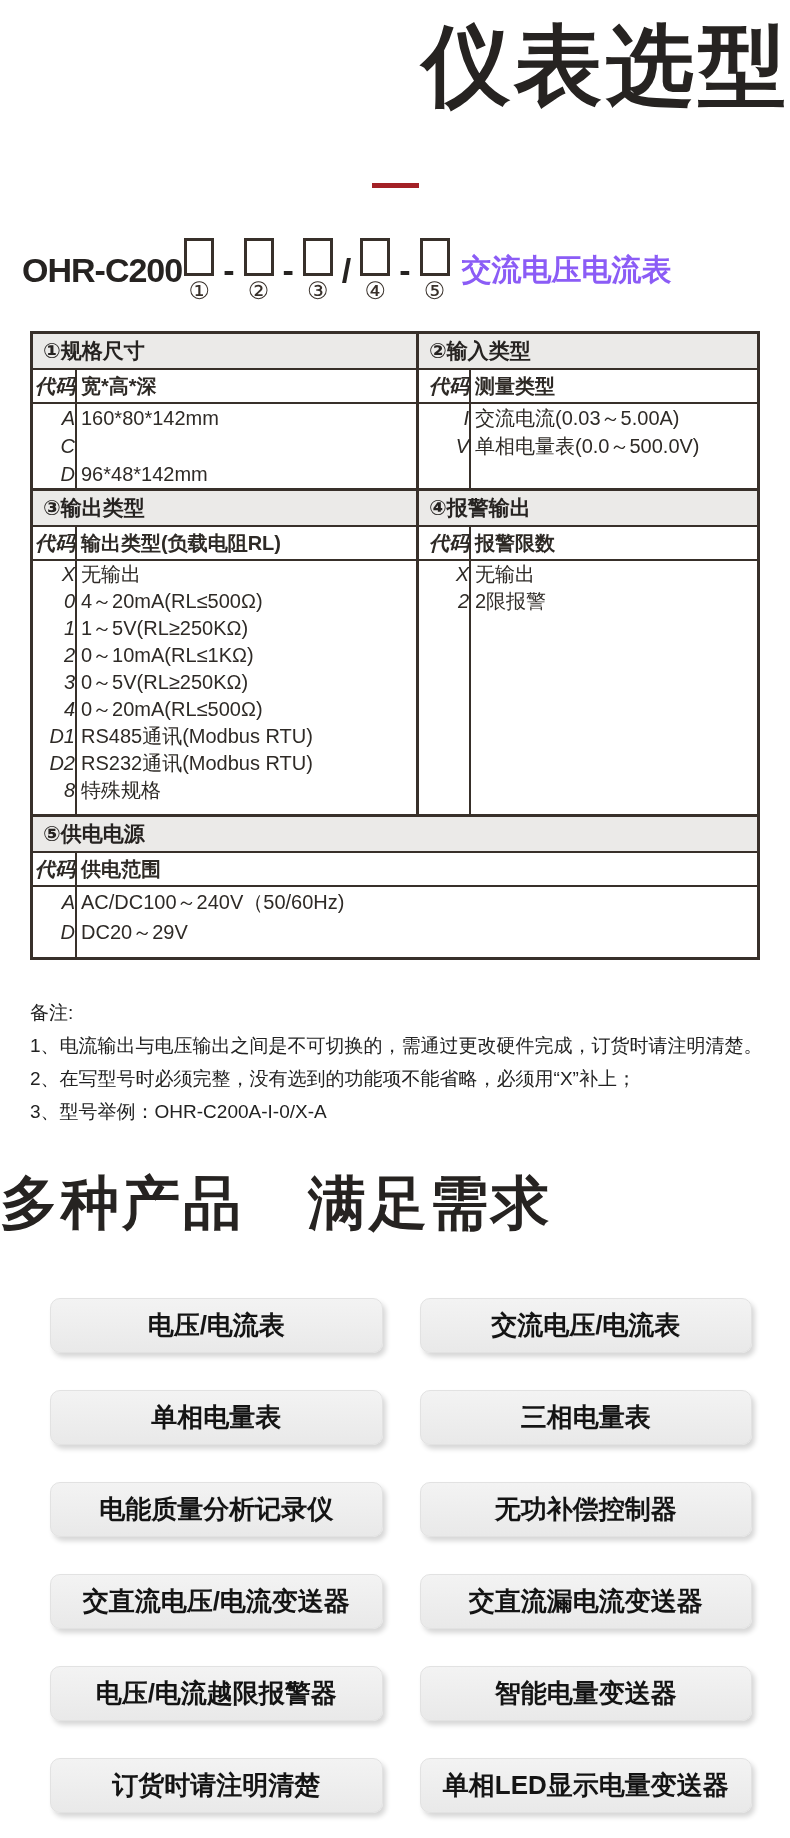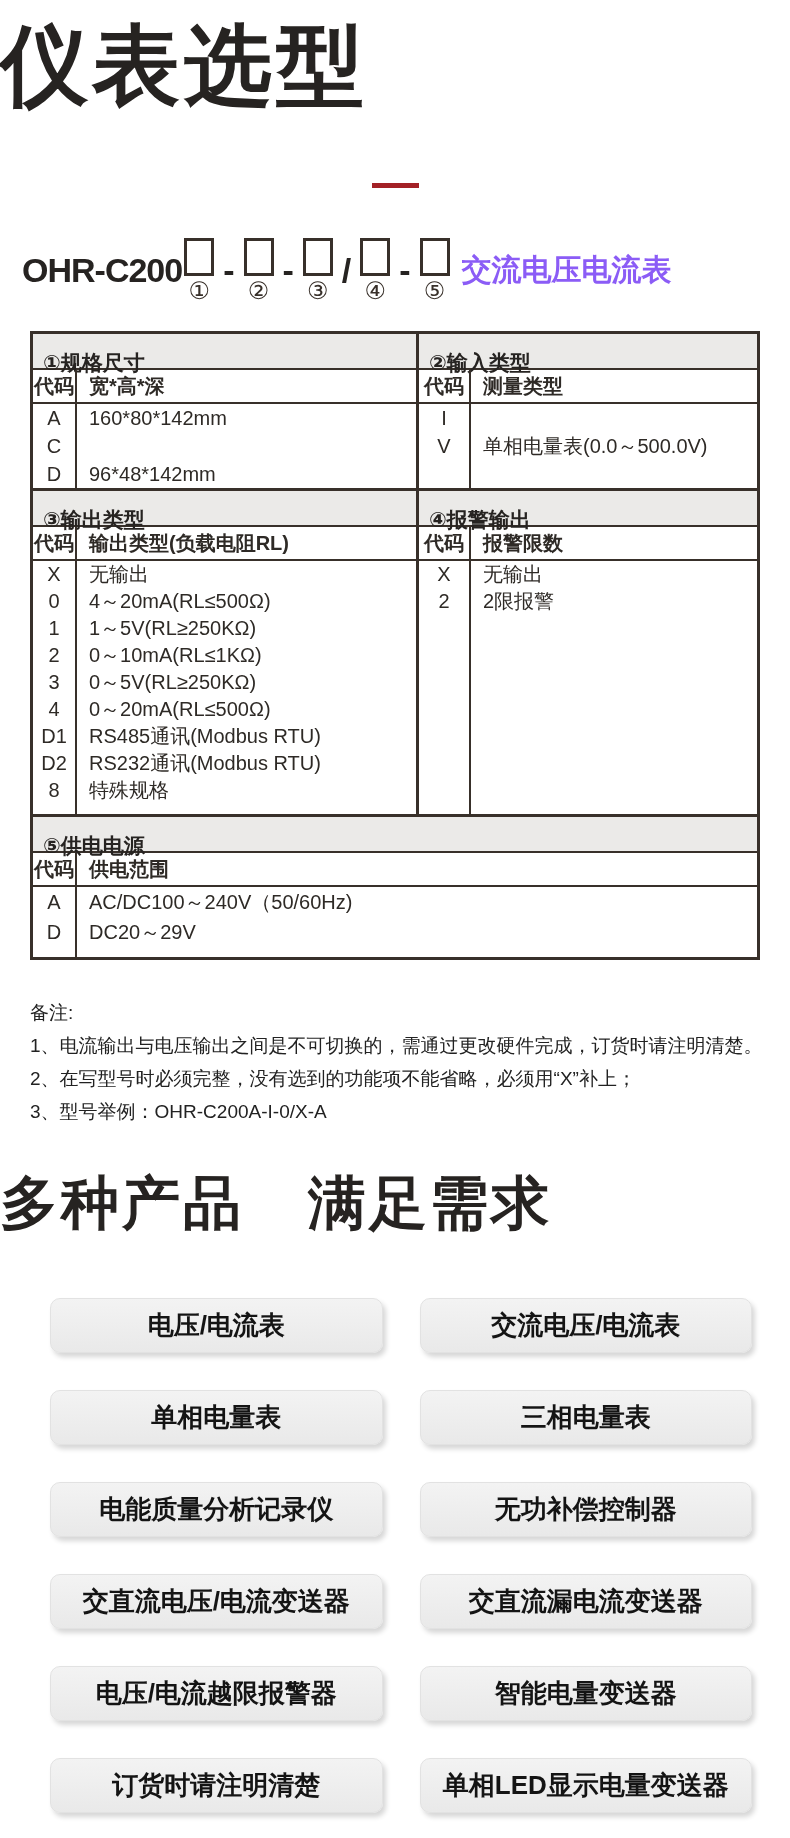--- a/index.html
+++ b/index.html
@@ -4,21 +4,21 @@
 <style>
   * { margin:0; padding:0; box-sizing:border-box; }
   html,body { background:#ffffff; }
   body {
     width:790px; height:1838px; overflow:hidden;
     font-family:"Liberation Sans","DejaVu Sans",sans-serif;
     color:#2e2a26;
   }
   
   .main-title{
-    margin-top:18px; text-align:left;
+    margin-top:18px; text-align:right;
     font-size:88px; font-weight:900; letter-spacing:4px;
     color:#262321; line-height:1.1;
   }
   .red-divider{
     width:47px; height:5px; background:#a32126;
     margin:68px auto 0;
   }
   
   .model-line{
     margin:50px 0 0 22px;
@@ -42,31 +42,32 @@
     border:3px solid #38302a; background:#fff;
     font-size:20px;
   }
   .band{ display:flex; border-bottom:3px solid #38302a; }
   .band:last-child{ border-bottom:none; }
   .half{ display:flex; flex-direction:column; }
   .half.left{ width:386px; border-right:3px solid #38302a; }
   .half.right{ flex:1; }
   .full{ width:100%; display:flex; flex-direction:column; }
   .sec-hdr{
-    height:36px; line-height:33px; padding:12px 10px;
+    height:36px; line-height:33px; padding:0 10px;
     background:#ebeae8; font-weight:700; font-size:21px;
     border-bottom:2px solid #38302a; color:#262321;
   }
   .cols-hdr{ display:flex; height:34px; border-bottom:2px solid #38302a; font-weight:700; }
   .cols-hdr .code-col, .drow .code-col{
-    width:44px; flex-shrink:0; text-align:center;
+    width:44px; flex-shrink:0; text-align:right;
     border-right:2px solid #38302a;
+    font-style:italic;
   }
   .half.right .cols-hdr .code-col, .half.right .drow .code-col{ width:52px; }
-  .cols-hdr .desc-col, .drow .desc-col{ flex:1; padding-left:12px; white-space:nowrap; overflow:hidden; }
+  .cols-hdr .desc-col, .drow .desc-col{ flex:1; padding-left:4px; white-space:nowrap; overflow:hidden; }
   .cols-hdr span{ line-height:32px; }
   .drow{ display:flex; }
   .drow span{ line-height:27px; }
   .r28 .drow{ height:28px; }  .r28 .drow span{ line-height:28px; }
   .r27 .drow{ height:27px; }  .r27 .drow span{ line-height:27px; }
   .r30 .drow{ height:30px; }  .r30 .drow span{ line-height:30px; }
   .drow.filler{ flex:1; min-height:10px; }
   .rows-area{ display:flex; flex-direction:column; flex:1; }
   
   .notes{ margin:36px 0 0 30px; font-size:19px; line-height:33px; color:#222; }
@@ -150,20 +151,21 @@
     </div>
     <div class="half right r28">
       <div class="sec-hdr">②输入类型</div>
       <div class="cols-hdr">
         <span class="code-col">代码</span>
         <span class="desc-col">测量类型</span>
       </div>
       <div class="rows-area">
         <div class="drow">
           <span class="code-col">I</span>
+          <span class="desc-col">交流电流(0.03～5.00A)</span>
         </div>
         <div class="drow">
           <span class="code-col">V</span>
           <span class="desc-col">单相电量表(0.0～500.0V)</span>
         </div>
         <div class="drow filler">
           <span class="code-col"></span>
           <span class="desc-col"></span>
         </div>
       </div>

